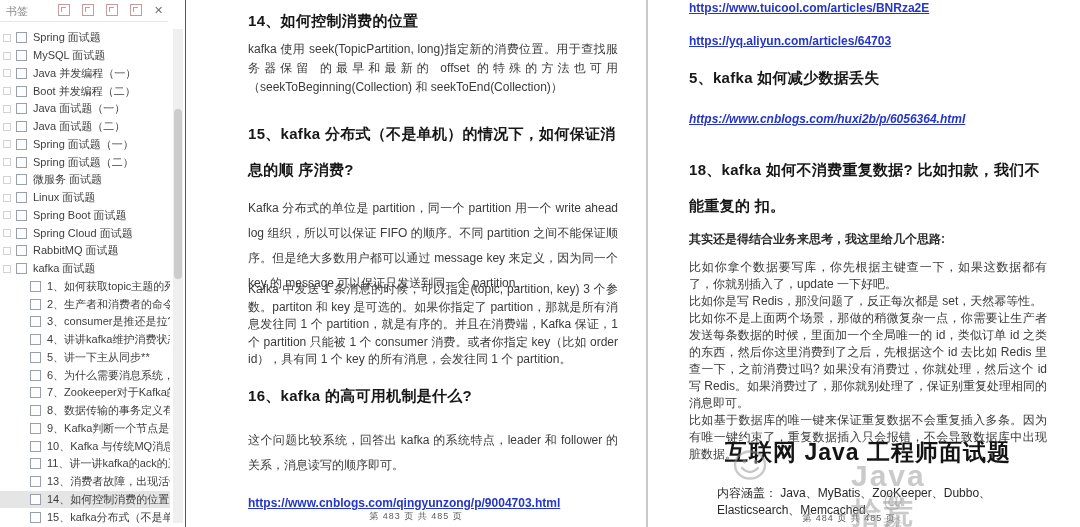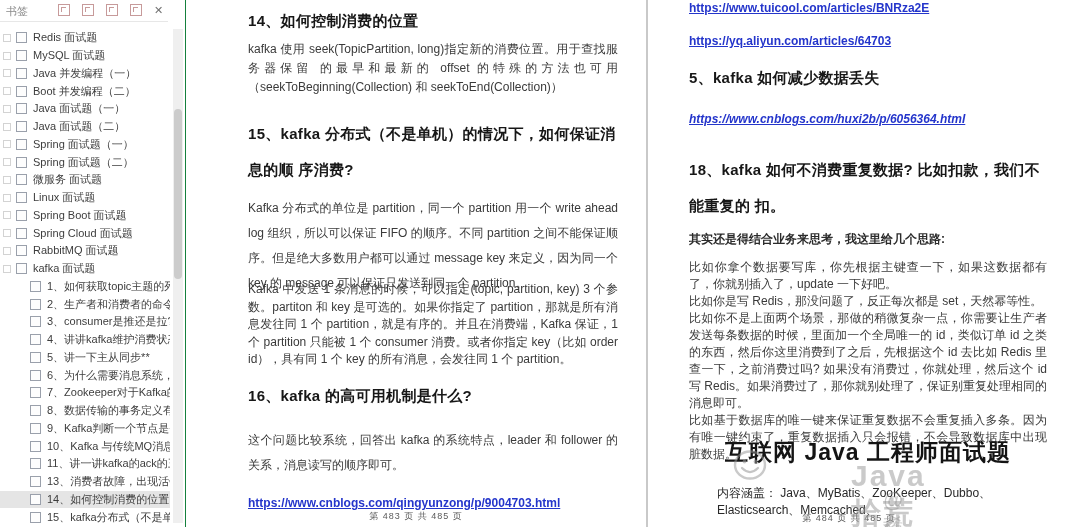--- a/index.html
+++ b/index.html
@@ -62,21 +62,21 @@
         <span class="tb-ic"></span>
         <span class="tb-ic"></span>
         <span class="sb-close">✕</span>
       </span>
     </div>
 
     <div class="bm-list">
       <div class="bm-row">
           <span class="expbox"></span>
           <span class="bmicon"></span>
-          <span class="bmlabel">Redis 面试题</span>
+          <span class="bmlabel">Spring 面试题</span>
         </div>
       <div class="bm-row">
           <span class="expbox"></span>
           <span class="bmicon"></span>
           <span class="bmlabel">MySQL 面试题</span>
         </div>
       <div class="bm-row">
           <span class="expbox"></span>
           <span class="bmicon"></span>
           <span class="bmlabel">Java 并发编程（一）</span>

